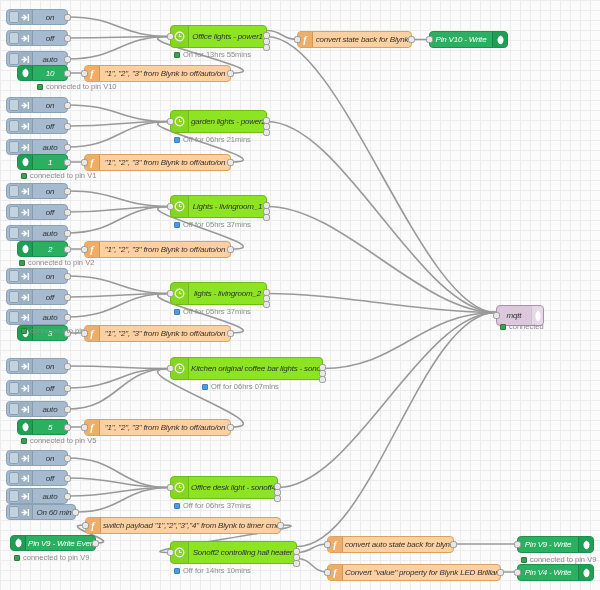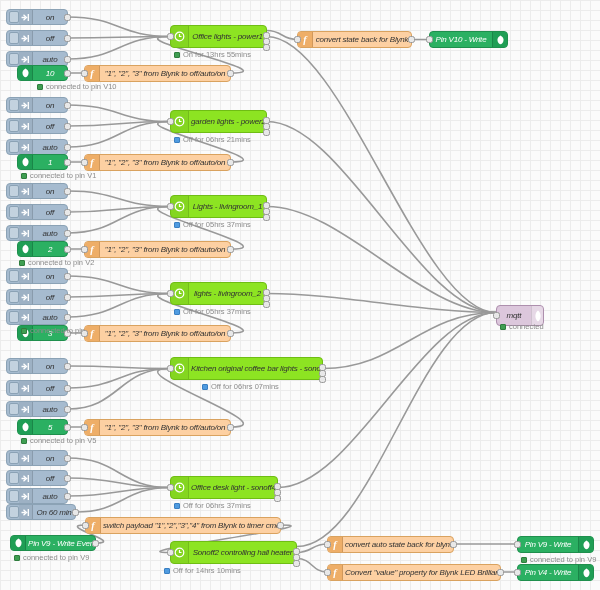--- a/index.html
+++ b/index.html
@@ -545,21 +545,21 @@
           <circle cx="5.5" cy="5.5" r="4.3" stroke="#fff" stroke-width="1.2" fill="none"></circle>
           <path d="M5.5,3 V5.5 H7.5" stroke="#fff" stroke-width="1.2" fill="none"></path>
         </svg>
       </span>
     <span class="lbl">Sonoff2 controlling hall heater</span>
     <span class="port pl"></span>
     <span class="port p1"></span>
     <span class="port p2"></span>
     <span class="port p3"></span>
   </div>
-  <div class="status" style="left:164px;top:566px;">
+  <div class="status" style="left:174px;top:566px;">
     <span class="sq off"></span>
     <span>Off for 14hrs 10mins</span>
   </div>
   <div class="node func" style="left:327px;top:536px;width:127px;">
     <span class="ibox func-ibox">f</span>
     <span class="lbl">convert auto state back for blynk</span>
     <span class="port pl"></span>
     <span class="port pr"></span>
   </div>
   <div class="node blynk wr" style="left:517px;top:536px;width:77px;">

